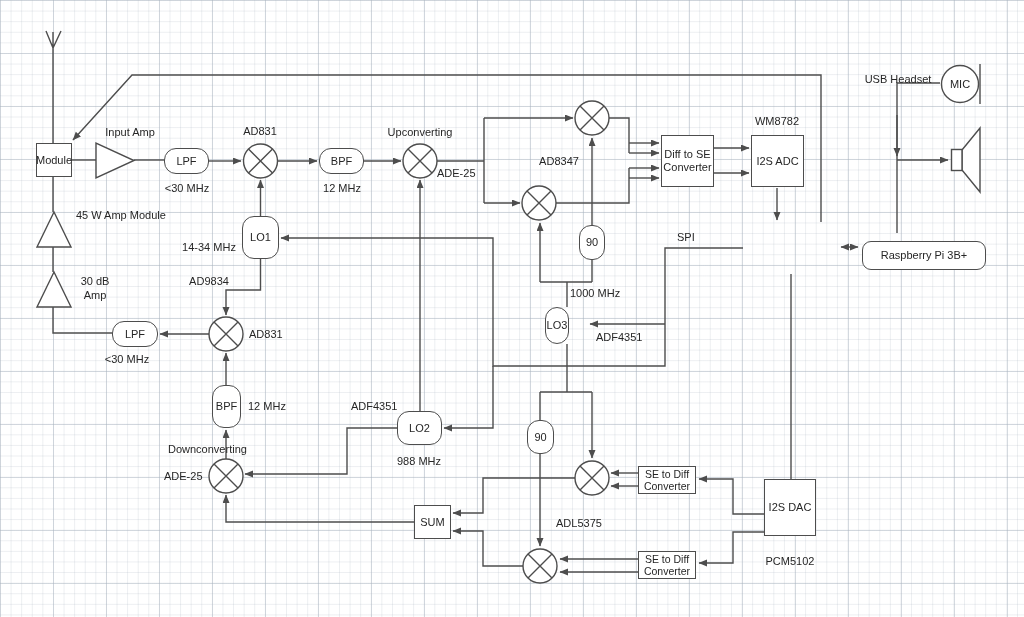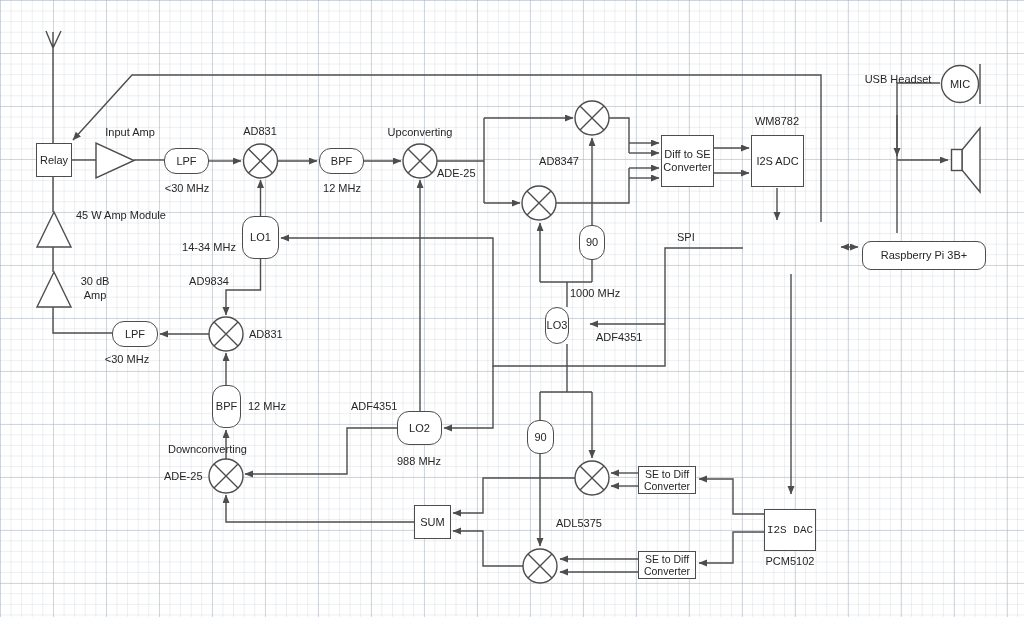--- a/index.html
+++ b/index.html
@@ -161,40 +161,40 @@
       </g>
 
       <circle class="shape" cx="960" cy="84" r="18.5"></circle>
       <g>
         <polygon class="shape" points="962,150 980,128 980,192 962,170"></polygon>
         <rect class="shape" x="951.5" y="149.5" width="10.5" height="21"></rect>
       </g>
     </g>
   </svg>
 
-  <div class="box" style="left:36px;top:143px;width:36px;height:34px;">Relay</div>
+  <div class="box" style="left:36px;top:143px;width:36px;height:34px;">Module</div>
   <div class="box rounded" style="left:164px;top:148px;width:45px;height:26px;">LPF</div>
   <div class="box rounded" style="left:319px;top:148px;width:45px;height:26px;">BPF</div>
   <div class="box rounded" style="left:579px;top:225px;width:26px;height:35px;">90</div>
   <div class="box" style="left:661px;top:135px;width:53px;height:52px;">Diff to SE
 Converter</div>
   <div class="box" style="left:751px;top:135px;width:53px;height:52px;">I2S ADC</div>
   <div class="box rounded-lg" style="left:862px;top:233px;width:124px;height:29px;margin-top:8px;">Raspberry Pi 3B+</div>
   <div class="box rounded" style="left:112px;top:321px;width:46px;height:26px;">LPF</div>
   <div class="box rounded" style="left:242px;top:216px;width:37px;height:43px;">LO1</div>
   <div class="box rounded" style="left:212px;top:385px;width:29px;height:43px;">BPF</div>
   <div class="box rounded" style="left:397px;top:411px;width:45px;height:34px;">LO2</div>
   <div class="box rounded" style="left:545px;top:307px;width:24px;height:37px;">LO3</div>
   <div class="box rounded" style="left:527px;top:420px;width:27px;height:34px;">90</div>
   <div class="box small" style="left:638px;top:466px;width:58px;height:28px;">SE to Diff
 Converter</div>
   <div class="box small" style="left:638px;top:551px;width:58px;height:28px;">SE to Diff
 Converter</div>
   <div class="box" style="left:414px;top:505px;width:37px;height:34px;">SUM</div>
-  <div class="box" style="left:764px;top:509px;width:52px;height:42px;font-family:Liberation Mono, monospace;">I2S DAC</div>
+  <div class="box" style="left:764px;top:479px;width:52px;height:57px;">I2S DAC</div>
 
   <div class="lbl center" style="left:90px;top:125px;width:80px;">Input Amp</div>
   <div class="lbl center" style="left:225px;top:124px;width:70px;">AD831</div>
   <div class="lbl center" style="left:157px;top:181px;width:60px;">&lt;30 MHz</div>
   <div class="lbl center" style="left:312px;top:181px;width:60px;">12 MHz</div>
   <div class="lbl center" style="left:375px;top:125px;width:90px;">Upconverting</div>
   <div class="lbl" style="left:437px;top:166px;">ADE-25</div>
   <div class="lbl center" style="left:524px;top:154px;width:70px;">AD8347</div>
   <div class="lbl" style="left:570px;top:286px;">1000 MHz</div>
   <div class="lbl center" style="left:742px;top:114px;width:70px;">WM8782</div>

